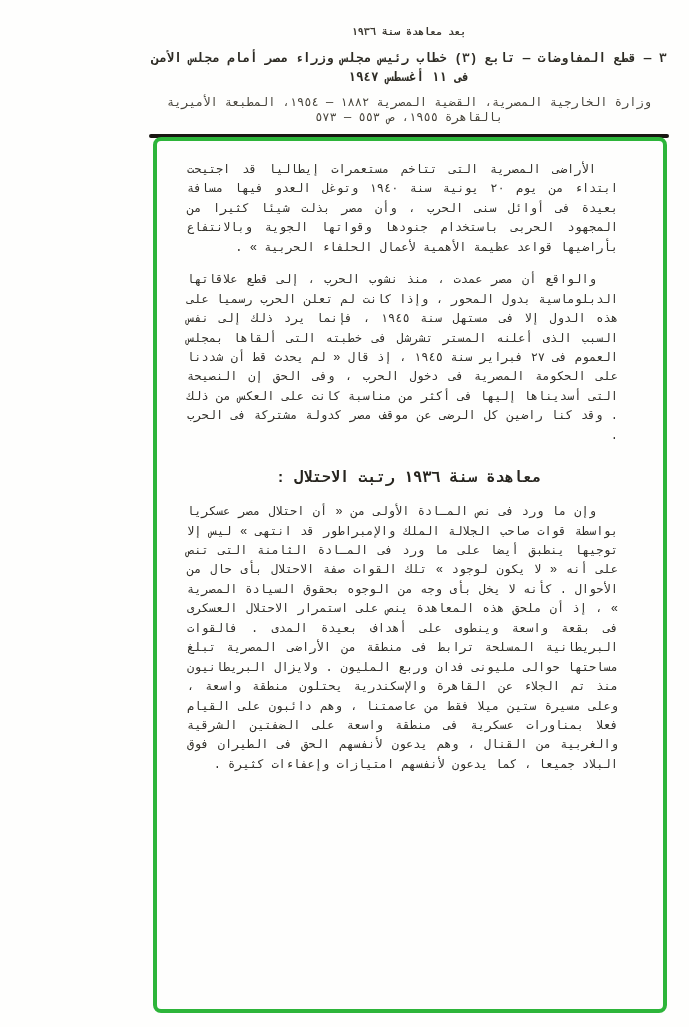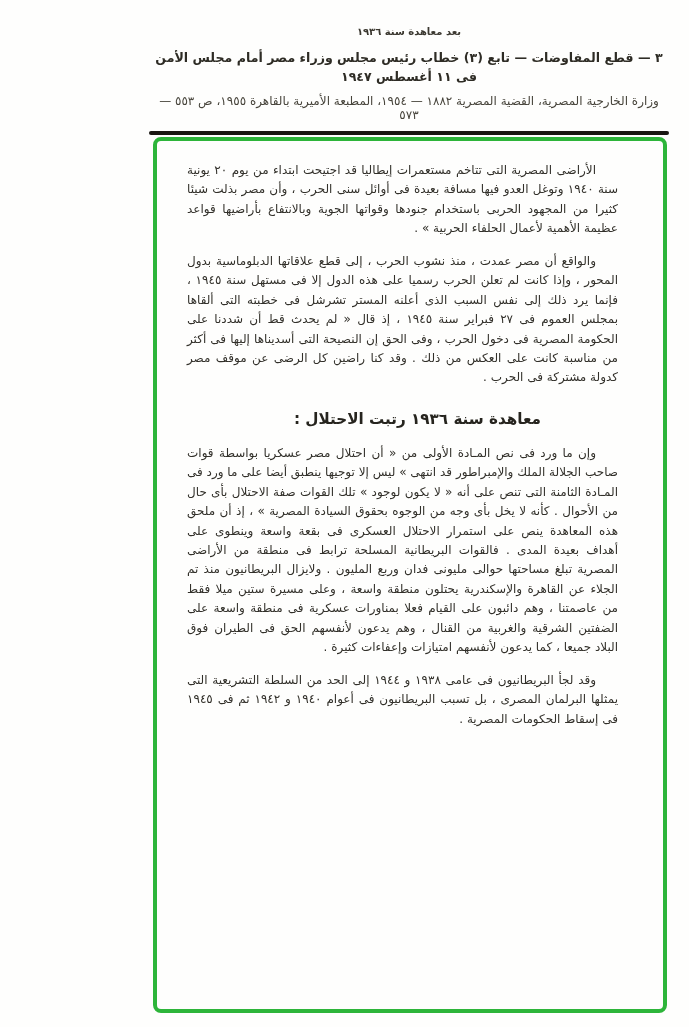--- a/index.html
+++ b/index.html
@@ -14,20 +14,21 @@
     background:var(--paper);
     font-family:"DejaVu Sans",sans-serif;
     color:var(--ink);
     overflow:hidden;
   }
   .page{
     position:relative;
     width:560px;height:1027px;
     direction:rtl;
     box-sizing:border-box;
+    font-family:Liberation Mono, monospace;
   }
   .header-area{
     padding-top:26px;
     text-align:center;
   }
   .header-small{
     font-size:10px;
     font-weight:bold;
     letter-spacing:.5px;
     color:#3b3830;
@@ -90,17 +91,16 @@
   </div>
 
   <div class="rule"></div>
 
   <div class="content-frame">
     <div>
         <div class="para block-0">الأراضى المصرية التى تتاخم مستعمرات إيطاليا قد اجتيحت ابتداء من يوم ٢٠ يونية سنة ١٩٤٠ وتوغل العدو فيها مسافة بعيدة فى أوائل سنى الحرب ، وأن مصر بذلت شيئا كثيرا من المجهود الحربى باستخدام جنودها وقواتها الجوية وبالانتفاع بأراضيها قواعد عظيمة الأهمية لأعمال الحلفاء الحربية » .</div>
         <div class="para block-1">والواقع أن مصر عمدت ، منذ نشوب الحرب ، إلى قطع علاقاتها الدبلوماسية بدول المحور ، وإذا كانت لم تعلن الحرب رسميا على هذه الدول إلا فى مستهل سنة ١٩٤٥ ، فإنما يرد ذلك إلى نفس السبب الذى أعلنه المستر تشرشل فى خطبته التى ألقاها بمجلس العموم فى ٢٧ فبراير سنة ١٩٤٥ ، إذ قال « لم يحدث قط أن شددنا على الحكومة المصرية فى دخول الحرب ، وفى الحق إن النصيحة التى أسديناها إليها فى أكثر من مناسبة كانت على العكس من ذلك . وقد كنا راضين كل الرضى عن موقف مصر كدولة مشتركة فى الحرب .</div>
         <div class="heading block-2">معاهدة سنة ١٩٣٦ رتبت الاحتلال :</div>
         <div class="para block-3">وإن ما ورد فى نص المـادة الأولى من « أن احتلال مصر عسكريا بواسطة قوات صاحب الجلالة الملك والإمبراطور قد انتهى » ليس إلا توجيها ينطبق أيضا على ما ورد فى المـادة الثامنة التى تنص على أنه « لا يكون لوجود » تلك القوات صفة الاحتلال بأى حال من الأحوال . كأنه لا يخل بأى وجه من الوجوه بحقوق السيادة المصرية » ، إذ أن ملحق هذه المعاهدة ينص على استمرار الاحتلال العسكرى فى بقعة واسعة وينطوى على أهداف بعيدة المدى . فالقوات البريطانية المسلحة ترابط فى منطقة من الأراضى المصرية تبلغ مساحتها حوالى مليونى فدان وربع المليون . ولايزال البريطانيون منذ تم الجلاء عن القاهرة والإسكندرية يحتلون منطقة واسعة ، وعلى مسيرة ستين ميلا فقط من عاصمتنا ، وهم دائبون على القيام فعلا بمناورات عسكرية فى منطقة واسعة على الضفتين الشرقية والغربية من القنال ، وهم يدعون لأنفسهم الحق فى الطيران فوق البلاد جميعا ، كما يدعون لأنفسهم امتيازات وإعفاءات كثيرة .</div>
-        <div class="para block-6">وقد لجأ البريطانيون فى عامى ١٩٣٨ و ١٩٤٤ إلى الحد من السلطة التشريعية التى يمثلها البرلمان المصرى ، بل تسبب البريطانيون فى أعوام ١٩٤٠ و ١٩٤٢ ثم فى ١٩٤٥ فى إسقاط الحكومات المصرية .</div>
       </div>
   </div>
 
 </div>
 
 </body></html>

